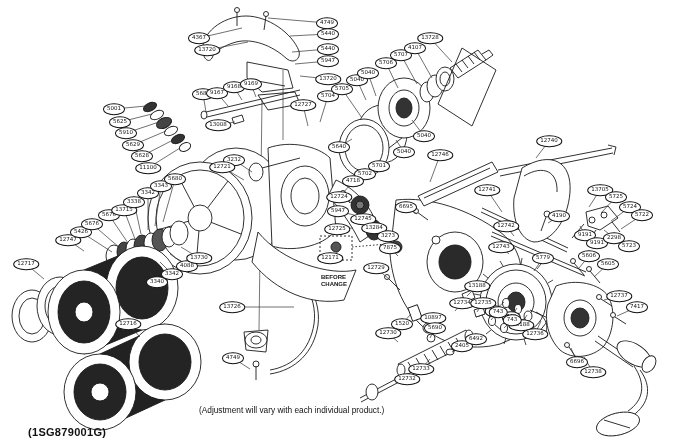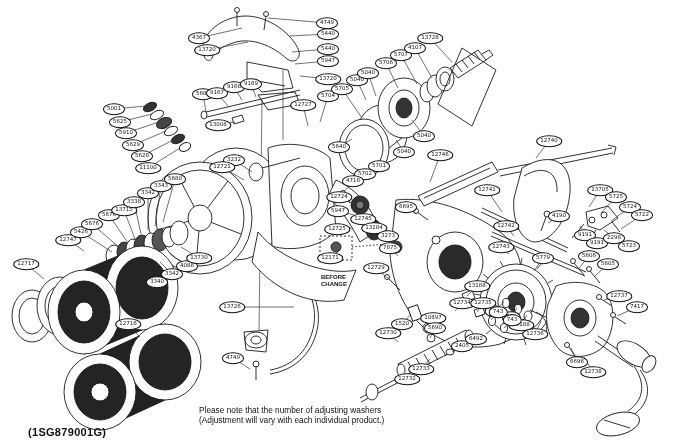--- a/index.html
+++ b/index.html
@@ -450,18 +450,17 @@
       <div class="plabel" style="left: 148px; top: 193px;">3342</div>
       <div class="plabel" style="left: 161px; top: 186px;">3343</div>
       <div class="plabel" style="left: 175px; top: 179px;">5680</div>
       <div class="plabel" style="left: 232px; top: 307px;">13726</div>
       <div class="plabel" style="left: 233px; top: 358px;">4749</div>
     </div>
 
   <div class="before"><span>BEFORE</span><br><span>CHANGE</span></div>
 
   <div class="note">
-    <div>Please note that the number of adjusting washers</div>
     <div>(Adjustment will vary with each individual product.)</div>
   </div>
 
   <div class="code">(1SG879001G)</div>
 </div>
 
 </body></html>

